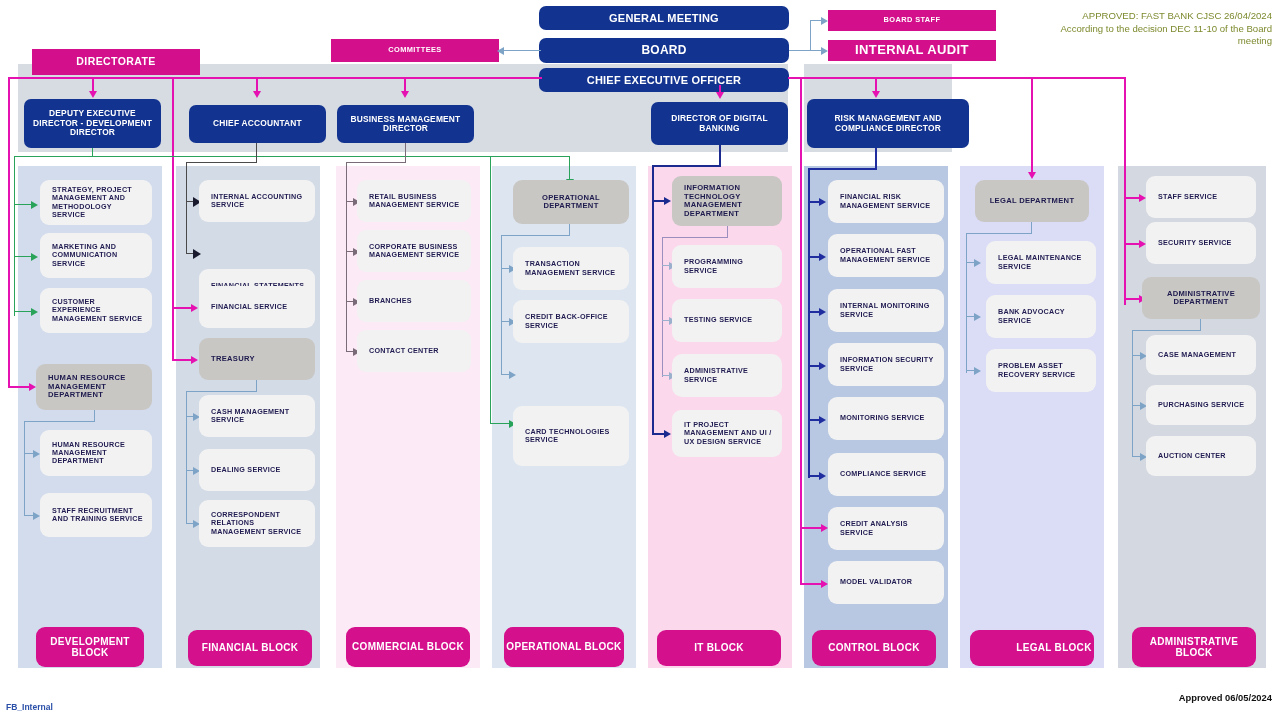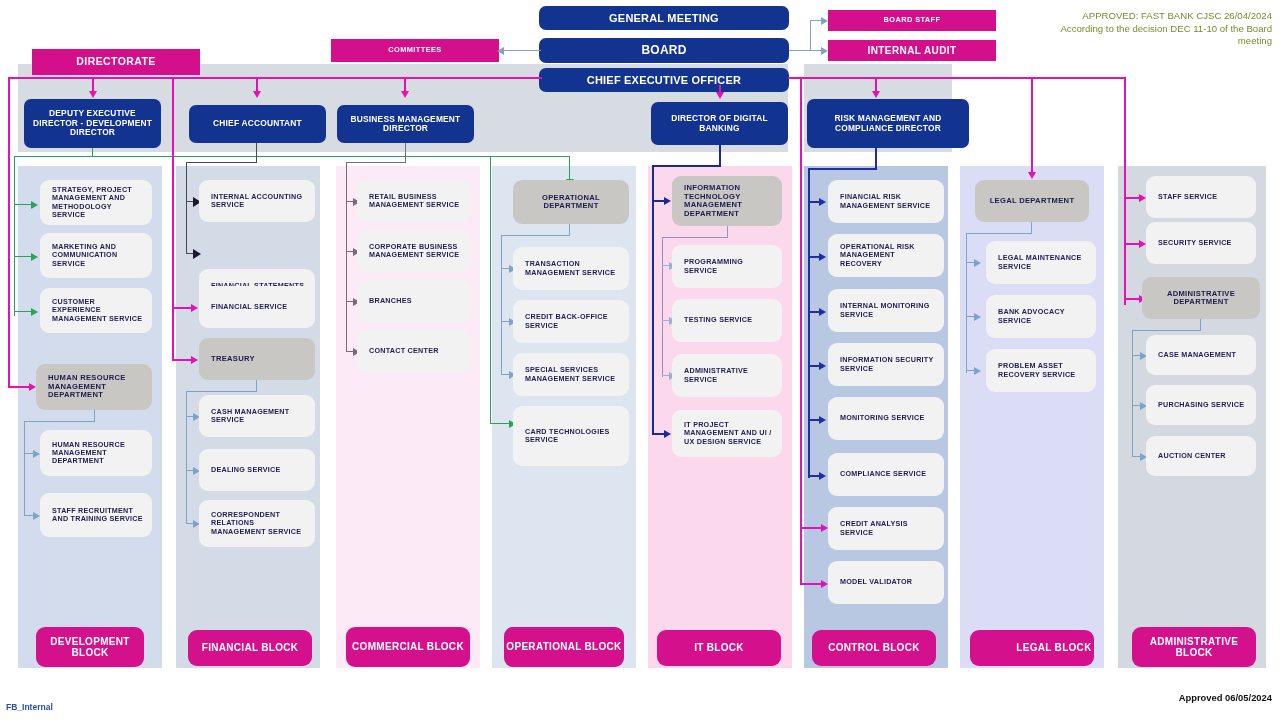--- a/index.html
+++ b/index.html
@@ -67,21 +67,21 @@
   <div class="box navy" style="left:539px;top:6px;width:250px;height:24px;font-size:11px;">GENERAL MEETING</div>
 
   <div class="box navy" style="left:539px;top:38px;width:250px;height:25px;font-size:12px;">BOARD</div>
 
   <div class="box navy" style="left:539px;top:68px;width:250px;height:24px;font-size:11px;">CHIEF EXECUTIVE OFFICER</div>
 
   <div class="box magenta" style="left:331px;top:39px;width:168px;height:23px;font-size:7.4px;letter-spacing:.4px;">COMMITTEES</div>
 
   <div class="box magenta" style="left:828px;top:10px;width:168px;height:21px;font-size:7.4px;letter-spacing:.4px;">BOARD STAFF</div>
 
-  <div class="box magenta" style="left:828px;top:40px;width:168px;height:21px;font-size:10px;letter-spacing:.4px;">INTERNAL AUDIT</div>
+  <div class="box magenta" style="left:828px;top:40px;width:168px;height:21px;font-size:13px;letter-spacing:.4px;">INTERNAL AUDIT</div>
 
   <div class="box magenta" style="left:32px;top:49px;width:168px;height:26px;font-size:10.5px;letter-spacing:.4px;">DIRECTORATE</div>
 
   <div class="ln h" style="left:503px;top:50px;width:38px;background:#7da3c6;"></div>
   <div class="arrow ar-l" style="left:497px;top:46.5px;border-right:7px solid #7da3c6;"></div>
 
   <div class="ln h" style="left:789px;top:50px;width:22px;background:#7da3c6;"></div>
   <div class="ln v" style="left:810px;top:20px;height:31px;background:#7da3c6;"></div>
   <div class="ln h" style="left:810px;top:20px;width:12px;background:#7da3c6;"></div>
   <div class="arrow ar-r" style="left:821px;top:16.5px;border-left:7px solid #7da3c6;"></div>
@@ -223,21 +223,20 @@
   <div class="ln v" style="left:501px;top:235px;height:140px;background:#7da3c6;"></div>
   <div class="ln h" style="left:501px;top:268px;width:9px;background:#7da3c6;"></div>
   <div class="arrow ar-r" style="left:509px;top:264.5px;border-left:7px solid #7da3c6;"></div>
   <div class="ln h" style="left:501px;top:321px;width:9px;background:#7da3c6;"></div>
   <div class="arrow ar-r" style="left:509px;top:317.5px;border-left:7px solid #7da3c6;"></div>
   <div class="ln h" style="left:501px;top:374px;width:9px;background:#7da3c6;"></div>
   <div class="arrow ar-r" style="left:509px;top:370.5px;border-left:7px solid #7da3c6;"></div>
 
   <div class="box svc" style="left:513px;top:247px;width:116px;height:43px;">TRANSACTION MANAGEMENT SERVICE</div>
   <div class="box svc" style="left:513px;top:300px;width:116px;height:43px;">CREDIT BACK-OFFICE SERVICE</div>
-  <div class="box svc" style="left:513px;top:353px;width:116px;height:43px;">SPECIAL SERVICES MANAGEMENT SERVICE</div>
   <div class="box svc" style="left:513px;top:406px;width:116px;height:60px;">CARD TECHNOLOGIES SERVICE</div>
 
   <div class="ln v2" style="left:719px;top:145px;height:22px;background:#1a2a8f;"></div>
   <div class="ln h2" style="left:652px;top:165px;width:68px;background:#1a2a8f;"></div>
   <div class="ln v2" style="left:652px;top:165px;height:268px;background:#1a2a8f;"></div>
   <div class="ln h2" style="left:652px;top:200px;width:13px;background:#1a2a8f;"></div>
   <div class="arrow ar-r" style="left:664px;top:196.5px;border-left:7px solid #1a2a8f;"></div>
   <div class="ln h2" style="left:652px;top:433px;width:13px;background:#1a2a8f;"></div>
   <div class="arrow ar-r" style="left:664px;top:429.5px;border-left:7px solid #1a2a8f;"></div>
 
@@ -268,21 +267,21 @@
   <div class="ln h2" style="left:808px;top:311px;width:12px;background:#1f2d9e;"></div>
   <div class="arrow ar-r" style="left:819px;top:307.5px;border-left:7px solid #1f2d9e;"></div>
   <div class="ln h2" style="left:808px;top:365px;width:12px;background:#1f2d9e;"></div>
   <div class="arrow ar-r" style="left:819px;top:361.5px;border-left:7px solid #1f2d9e;"></div>
   <div class="ln h2" style="left:808px;top:419px;width:12px;background:#1f2d9e;"></div>
   <div class="arrow ar-r" style="left:819px;top:415.5px;border-left:7px solid #1f2d9e;"></div>
   <div class="ln h2" style="left:808px;top:475px;width:12px;background:#1f2d9e;"></div>
   <div class="arrow ar-r" style="left:819px;top:471.5px;border-left:7px solid #1f2d9e;"></div>
 
   <div class="box svc" style="left:828px;top:180px;width:116px;height:43px;">FINANCIAL RISK MANAGEMENT SERVICE</div>
-  <div class="box svc" style="left:828px;top:234px;width:116px;height:43px;">OPERATIONAL RISK MANAGEMENT RECOVERY</div>
+  <div class="box svc" style="left:828px;top:234px;width:116px;height:43px;">OPERATIONAL FAST MANAGEMENT SERVICE</div>
   <div class="box svc" style="left:828px;top:289px;width:116px;height:43px;">INTERNAL MONITORING SERVICE</div>
   <div class="box svc" style="left:828px;top:343px;width:116px;height:43px;">INFORMATION SECURITY SERVICE</div>
   <div class="box svc" style="left:828px;top:397px;width:116px;height:43px;">MONITORING SERVICE</div>
   <div class="box svc" style="left:828px;top:453px;width:116px;height:43px;">COMPLIANCE SERVICE</div>
   <div class="box svc" style="left:828px;top:507px;width:116px;height:43px;">CREDIT ANALYSIS SERVICE</div>
   <div class="box svc" style="left:828px;top:561px;width:116px;height:43px;">MODEL VALIDATOR</div>
 
   <div class="box dept ctr" style="left:975px;top:180px;width:114px;height:42px;">LEGAL DEPARTMENT</div>
 
   <div class="ln v" style="left:1031px;top:222px;height:12px;background:#7da3c6;"></div>

